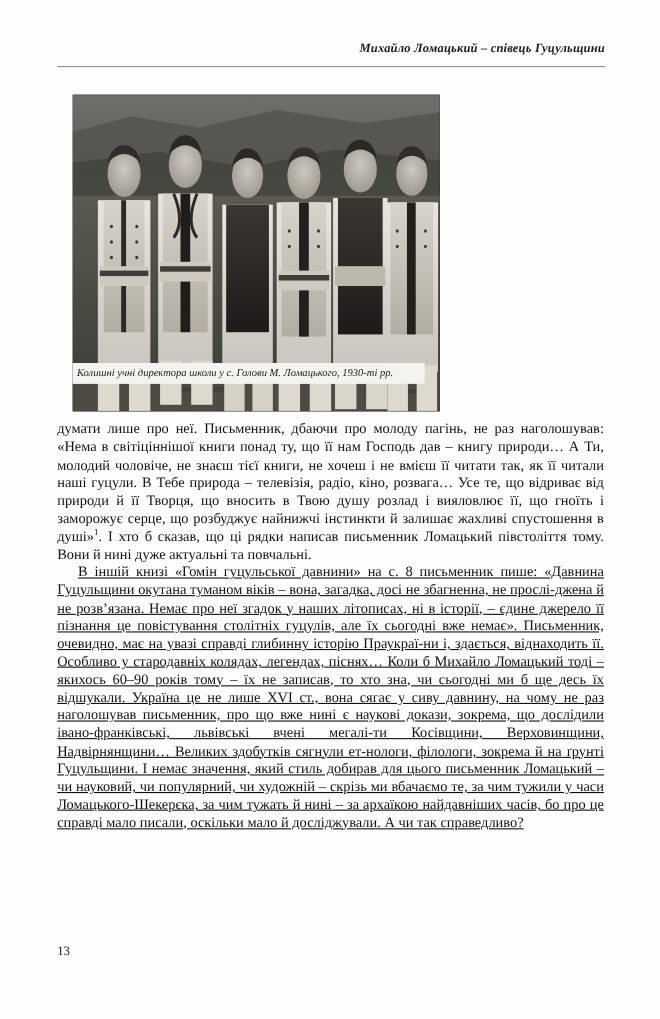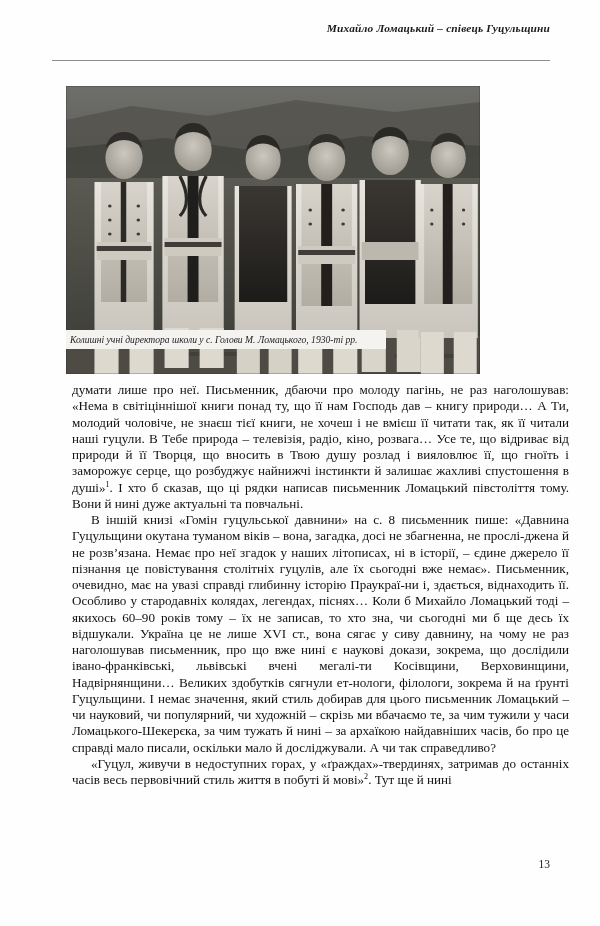--- a/index.html
+++ b/index.html
@@ -14,21 +14,21 @@
     background: #fefefe;
     overflow: hidden;
     font-family: "Liberation Serif", "DejaVu Serif", serif;
     color: #000000;
   }
 
   
   .running-head {
     position: absolute;
     left: 52px;
-    top: 22px;
+    top: 38px;
     width: 498px;
     text-align: right;
     font-style: italic;
     font-weight: bold;
     font-size: 11.4px;
     letter-spacing: 0.15px;
     color: #1a1a1a;
     white-space: nowrap;
   }
   .header-rule {
@@ -38,21 +38,21 @@
     width: 498px;
     height: 1px;
     background: #8d8d8d;
   }
 
   
   .figure {
     position: absolute;
     left: 66px;
     top: 86px;
-    width: 414px;
+    width: 334px;
     height: 288px;
   }
   .photo {
     position: absolute;
     inset: 0;
     overflow: hidden;
     background: #3f3f3f;
   }
   .photo svg { display: block; width: 100%; height: 100%; }
 
@@ -78,27 +78,26 @@
     position: absolute;
     left: 52px;
     top: 382px;
     width: 497px;
     font-size: 13.1px;
     line-height: 16.25px;
     text-align: justify;
     text-justify: inter-word;
     hyphens: manual;
     color: #111111;
-    margin-left: 20px;
   }
   .body-text p {
     margin: 0;
     text-indent: 0;
   }
-  .body-text p.indent { text-indent: 19px; }
+  .body-text p.indent { text-indent: 19px; text-decoration: underline; }
   sup {
     font-size: 0.62em;
     vertical-align: super;
     line-height: 0;
   }
 
   
   .footnotes {
     position: absolute;
     left: 52px;
@@ -110,21 +109,20 @@
     color: #1b1b1b;
   }
   .footnotes div { white-space: nowrap; }
 
   
   .folio {
     position: absolute;
     left: 52px;
     top: 858px;
     width: 498px;
-    text-align: right;
     font-size: 11.6px;
     color: #1b1b1b;
   }
 </style>
 </head>
 <body>
 
 <div class="page">
 
   <div class="running-head">Михайло Ломацький – співець Гуцульщини</div>
@@ -263,21 +261,20 @@
         </g>
         <rect x="0" y="0" width="378" height="288" fill="none" stroke="#2a2a27" stroke-width="1" opacity="0.5"></rect>
       </svg>
     </div>
     <div class="figure-caption">Колишні учні директора школи у с. Голови М. Ломацького, 1930-ті рр.</div>
   </div>
 
   <div class="body-text">
     <p><span>думати лише про неї. Письменник, дбаючи про молоду пагінь, не раз наголошував: «Нема в світіціннішої книги понад ту, що її нам Господь дав – книгу природи… А Ти, молодий чоловіче, не знаєш тієї книги, не хочеш і не вмієш її читати так, як її читали наші гуцули. В Тебе природа – телевізія, радіо, кіно, розвага… Усе те, що відриває від природи й її Творця, що вносить в Твою душу розлад і вияловлює її, що гноїть і заморожує серце, що розбуджує найнижчі інстинкти й залишає жахливі спустошення в душі»</span><sup>1</sup><span>. І хто б сказав, що ці рядки написав письменник Ломацький півстоліття тому. Вони й нині дуже актуальні та повчальні.</span></p>
     <p class="indent">В іншій книзі «Гомін гуцульської давнини» на с. 8 письменник пише: «Давнина Гуцульщини окутана туманом віків – вона, загадка, досі не збагненна, не прослі-джена й не розв’язана. Немає про неї згадок у наших літописах, ні в історії, – єдине джерело її пізнання це повістування столітніх гуцулів, але їх сьогодні вже немає». Письменник, очевидно, має на увазі справді глибинну історію Праукраї-ни і, здається, віднаходить її. Особливо у стародавніх колядах, легендах, піснях… Коли б Михайло Ломацький тоді – якихось 60–90 років тому – їх не записав, то хто зна, чи сьогодні ми б ще десь їх відшукали. Україна це не лише XVI ст., вона сягає у сиву давнину, на чому не раз наголошував письменник, про що вже нині є наукові докази, зокрема, що дослідили івано-франківські, львівські вчені мегалі-ти Косівщини, Верховинщини, Надвірнянщини… Великих здобутків сягнули ет-нологи, філологи, зокрема й на ґрунті Гуцульщини. І немає значення, який стиль добирав для цього письменник Ломацький – чи науковий, чи популярний, чи художній – скрізь ми вбачаємо те, за чим тужили у часи Ломацького-Шекерєка, за чим тужать й нині – за архаїкою найдавніших часів, бо про це справді мало писали, оскільки мало й досліджували. А чи так справедливо?</p>
-    <p class="indent"><span>«Гуцул, живучи в недоступних горах, у «ґраждах»-твердинях, затримав до останніх часів весь первовічний стиль життя в побуті й мові»</span><sup>2</sup><span>. Тут ще й нині</span></p>
   </div>
 
   <div class="footnotes">
   </div>
 
   <div class="folio">13</div>
 
 </div>
 
 </body></html>

